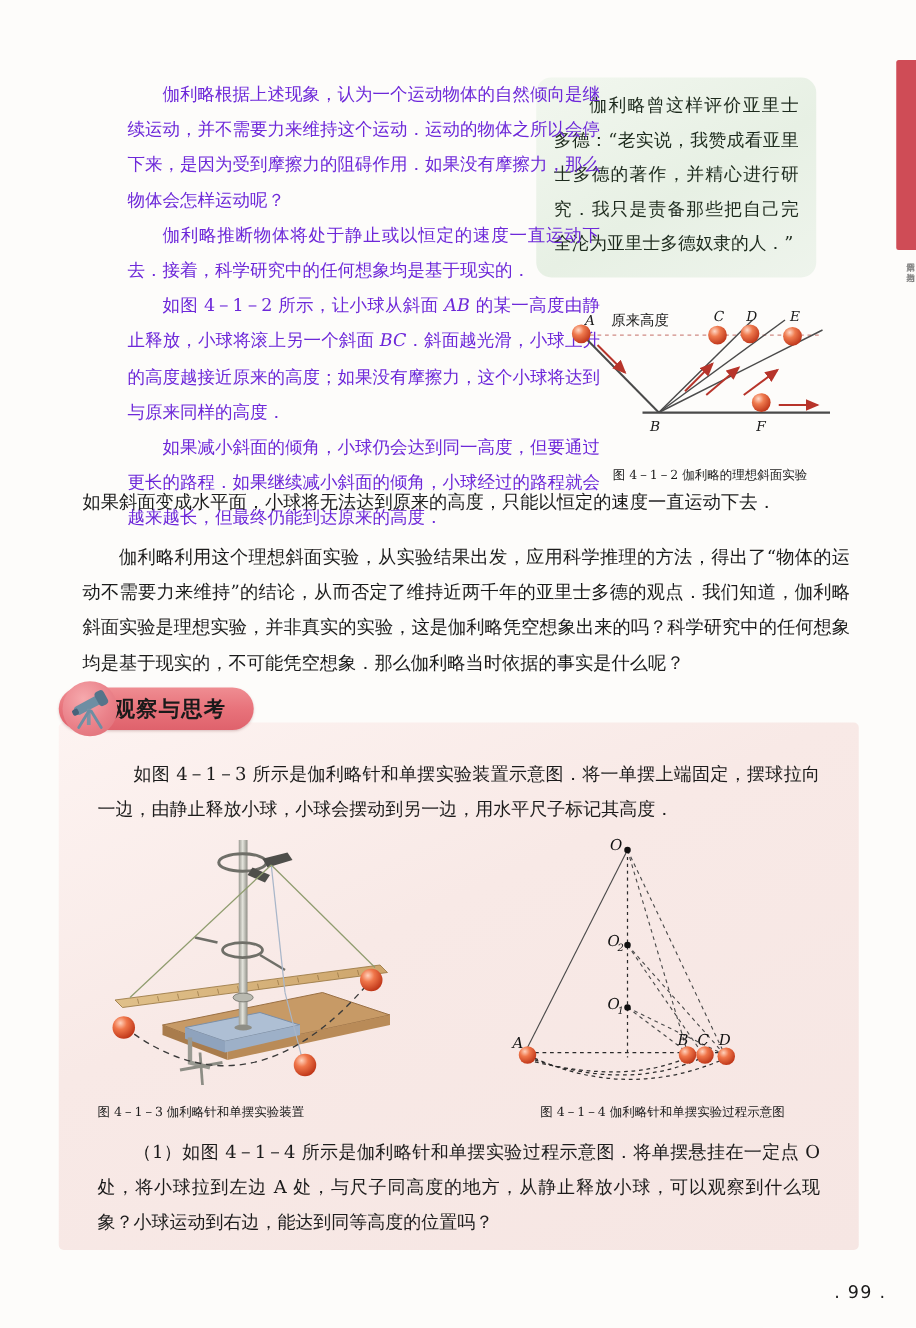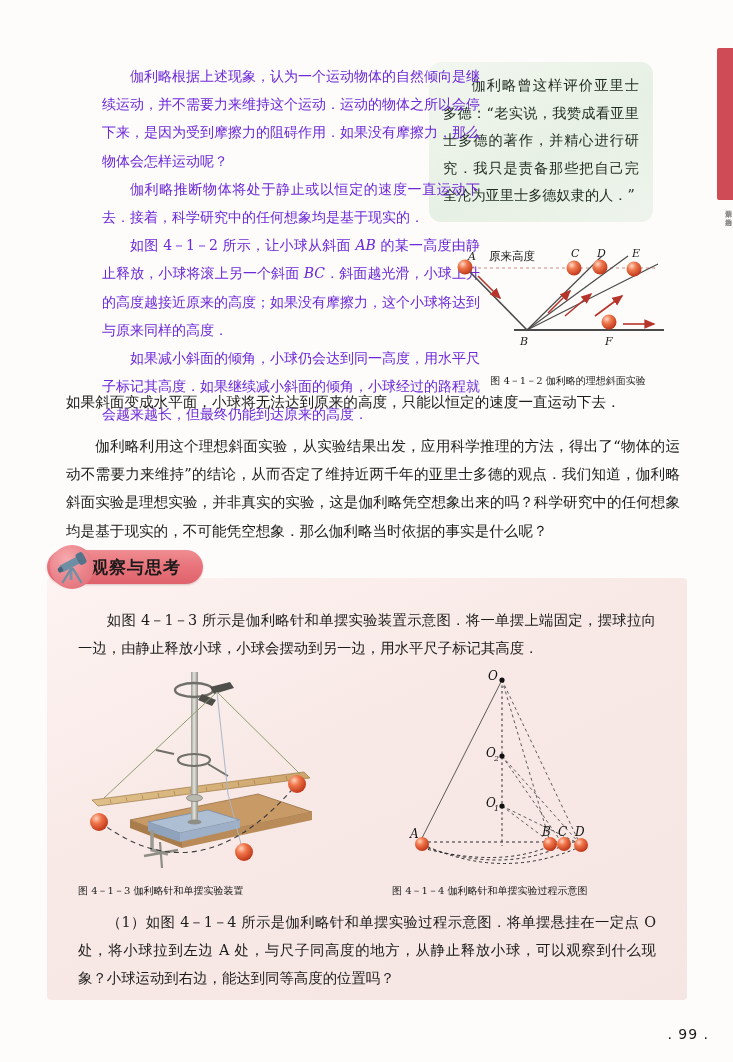--- a/index.html
+++ b/index.html
@@ -173,21 +173,21 @@
   .fig414 { position: absolute; left: 330px; top: -6px; width: 272px; height: 214px; }
 
   .cap-row {
     position: absolute;
     left: 60px;
     top: 882px;
     width: 614px;
     height: 20px;
   }
   .cap-left  { position: absolute; left: 18px;  width: 300px; text-align: left; }
-  .cap-right { position: absolute; left: 332px; width: 300px; text-align: left; }
+  .cap-right { position: absolute; left: 320px; width: 300px; text-align: center; }
 
   
   .page-no {
     position: absolute;
     left: 0;
     right: 24px;
     bottom: 20px;
     text-align: right;
     font-size: 14px;
     color: #1b1b1b;
@@ -208,21 +208,21 @@
   <div class="chapter-tab-text">第四章 力与运动</div>
 
   <div class="quote-box">
     <div class="ind">伽利略曾这样评价亚里士多德：“老实说，我赞成看亚里士多德的著作，并精心进行研究．我只是责备那些把自己完全沦为亚里士多德奴隶的人．”</div>
   </div>
 
   <div class="body-col">
     <div class="ind">伽利略根据上述现象，认为一个运动物体的自然倾向是继续运动，并不需要力来维持这个运动．运动的物体之所以会停下来，是因为受到摩擦力的阻碍作用．如果没有摩擦力，那么物体会怎样运动呢？</div>
     <div class="ind">伽利略推断物体将处于静止或以恒定的速度一直运动下去．接着，科学研究中的任何想象均是基于现实的．</div>
     <div class="ind"><span>如图 4－1－2 所示，让小球从斜面 </span><span class="it">AB</span><span> 的某一高度由静止释放，小球将滚上另一个斜面 </span><span class="it">BC</span><span>．斜面越光滑，小球上升的高度越接近原来的高度；如果没有摩擦力，这个小球将达到与原来同样的高度．</span></div>
-    <div class="ind">如果减小斜面的倾角，小球仍会达到同一高度，用水平尺子标记其高度．如果继续减小斜面的倾角，小球经过的路程就会越来越长，但最终仍能到达原来的高度．</div>
+    <div class="ind">如果减小斜面的倾角，小球仍会达到同一高度，但要通过更长的路程．如果继续减小斜面的倾角，小球经过的路程就会越来越长，但最终仍能到达原来的高度．</div>
   </div>
 
   <div class="body-wide" style="top:388px;">如果斜面变成水平面，小球将无法达到原来的高度，只能以恒定的速度一直运动下去．</div>
   <div class="body-wide ind" style="top:432px;">伽利略利用这个理想斜面实验，从实验结果出发，应用科学推理的方法，得出了“物体的运动不需要力来维持”的结论，从而否定了维持近两千年的亚里士多德的观点．我们知道，伽利略斜面实验是理想实验，并非真实的实验，这是伽利略凭空想象出来的吗？科学研究中的任何想象均是基于现实的，不可能凭空想象．那么伽利略当时依据的事实是什么呢？</div>
 
   <div class="fig412-wrap">
     <svg width="232" height="132" viewBox="0 0 232 132">
       <defs>
         <radialGradient id="ballg" cx="35%" cy="30%" r="72%">
           <stop offset="0%" stop-color="#ffd9c8"></stop>

